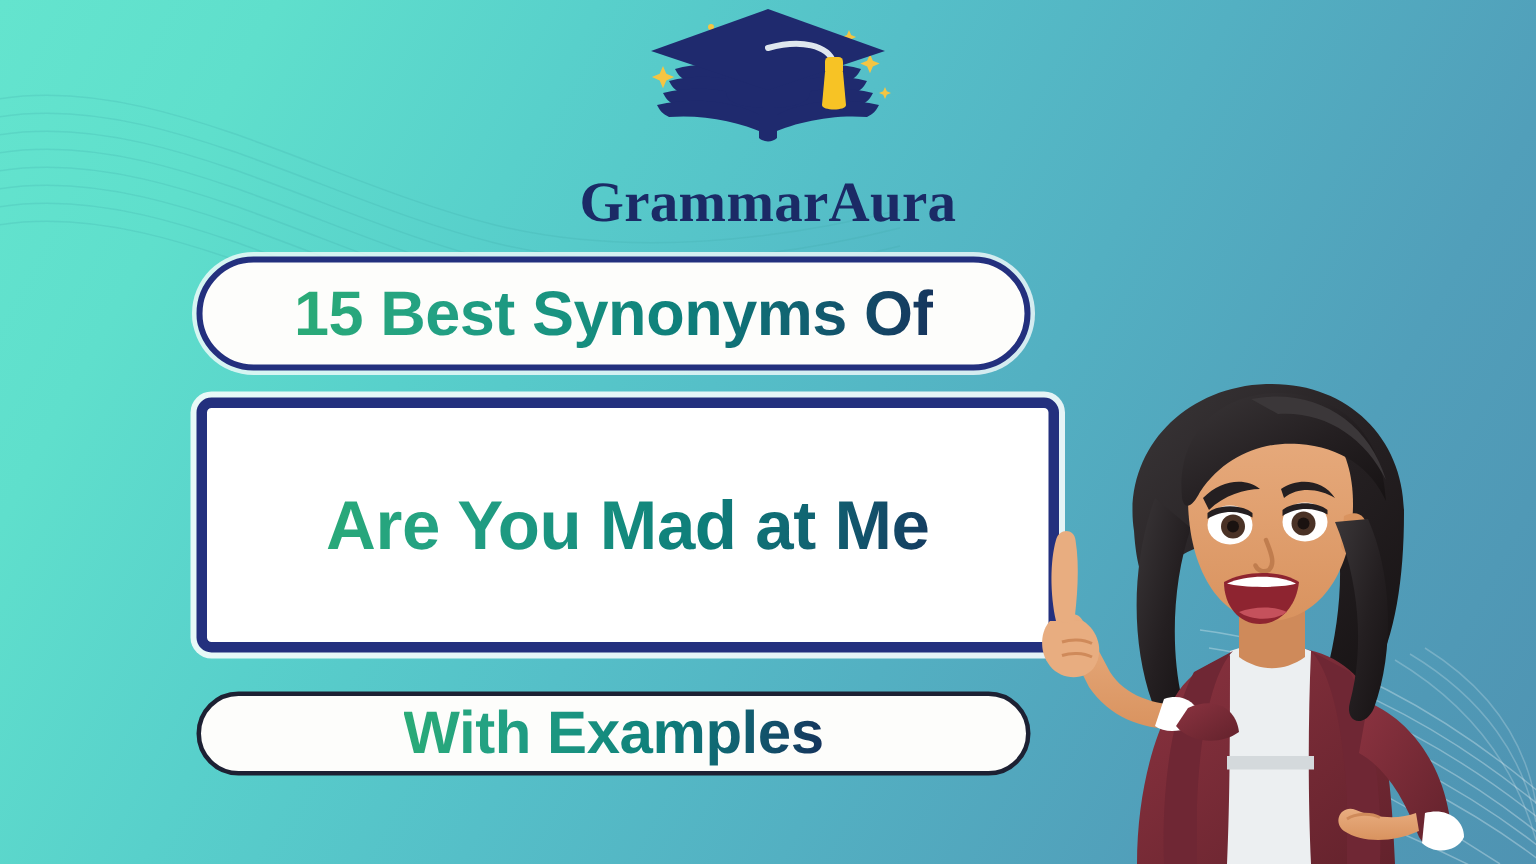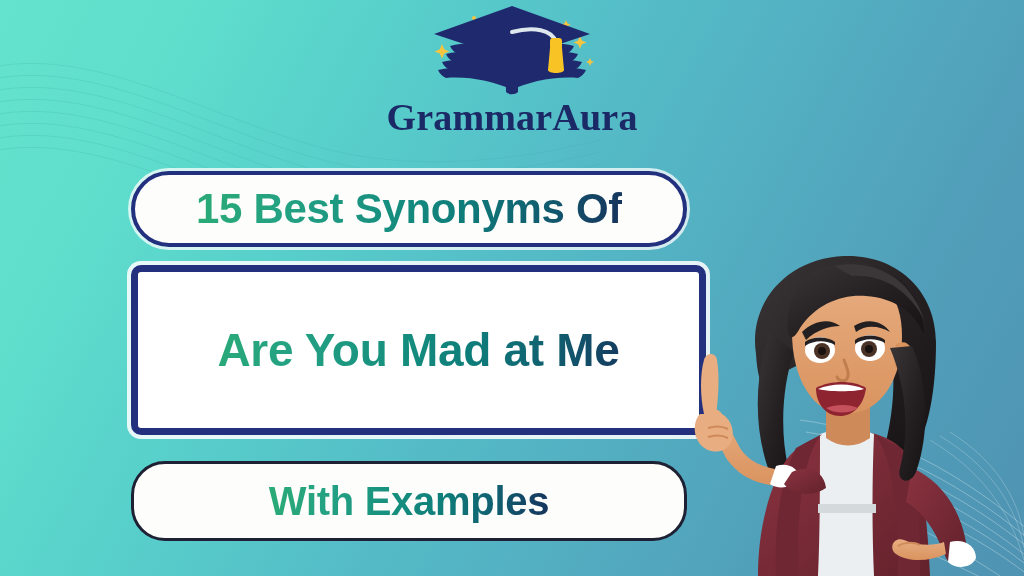--- a/index.html
+++ b/index.html
@@ -40,21 +40,21 @@
   .logo-block {
     position: absolute;
     left: 0; right: 0;
     top: 4px;
     display: flex;
     flex-direction: column;
     align-items: center;
   }
   .logo-mark { width: 196px; height: 92px; display:block; }
   .logo-word {
-    margin-top: 2px;
+    margin-top: 20px;
     font-family: "Liberation Serif", serif;
     font-size: 38px;
     font-weight: 700;
     color: #1b2a66;
     letter-spacing: .2px;
     line-height: 1;
   }
 
   
   .stack {
@@ -111,21 +111,21 @@
   }
   .main-box .grad-text {
     font-size: 46px;
     line-height: 1.18;
     text-align: center;
     padding: 0 16px;
   }
 
   .pill-bottom {
     margin-top: 26px;
-    height: 80px;
+    height: 56px;
     padding: 0 34px;
     box-sizing: border-box;
     background: #fdfdfb;
     border: 3px solid #1d2133;
     border-radius: 34px;
     display: flex;
     align-items: center;
     justify-content: center;
   }
   .pill-bottom .grad-text { font-size: 40px; }

